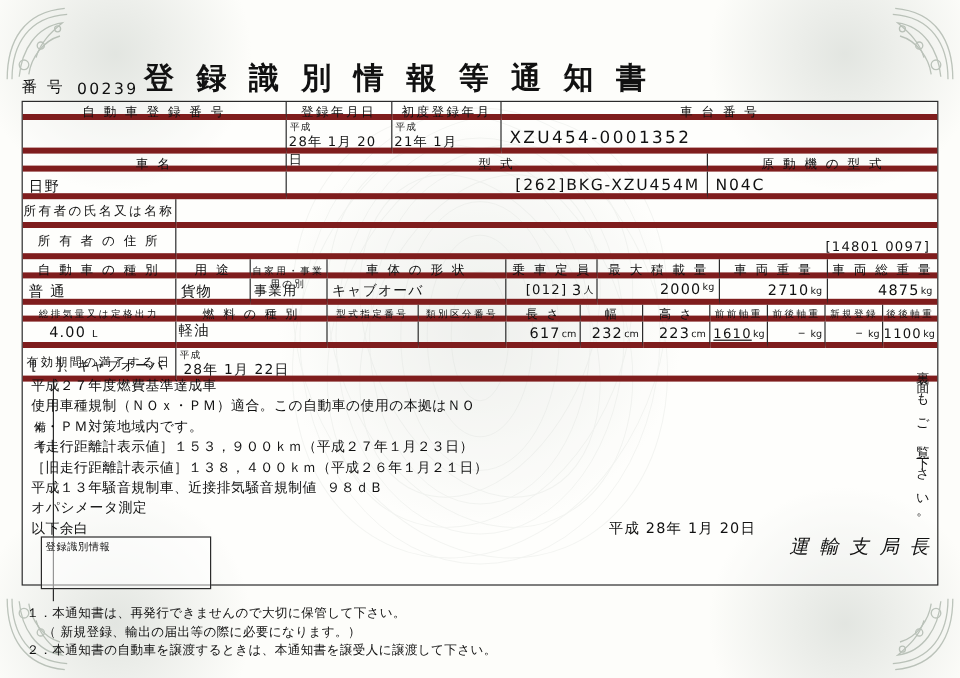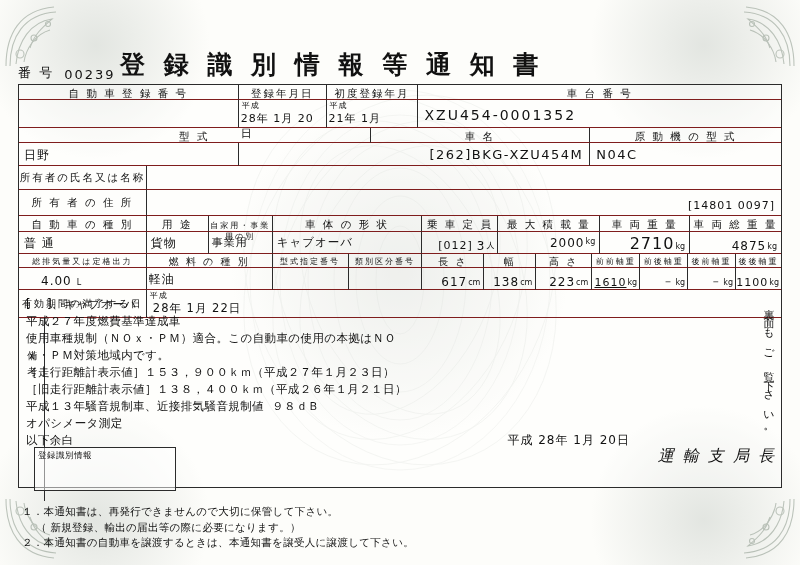--- a/index.html
+++ b/index.html
@@ -51,21 +51,21 @@
 
   
   .frame{
     position:absolute;left:18px;top:84px;width:764px;height:404px;
     border:1px solid #2b2b2b;
     background:rgba(255,255,255,0.35);
     box-sizing:border-box;
   }
   .row{display:flex;box-sizing:border-box;width:100%;}
   .cell{box-sizing:border-box;position:relative;}
-  .bb{border-bottom:1px solid #7f1d1d;}
+  .bb{border-bottom:5px solid #7f1d1d;}
   .br{border-right:1px solid #2b2b2b;}
   .lbl{
     font-size:10.5px;letter-spacing:2px;text-align:center;
     padding-top:2px;color:#111;
   }
   .val{
     font-size:12px;letter-spacing:1px;padding:1px 4px;
     font-family:"DejaVu Sans","Liberation Sans",sans-serif;
   }
   .val-r{text-align:right;}
@@ -207,22 +207,22 @@
     <div class="cell br bb" style="width:92px;height:28px;">
       <div class="val tiny" style="padding:0 3px;">平成</div>
       <div class="val" style="font-size:11px;padding:0 2px;">21年  1月</div>
     </div>
     <div class="cell bb" style="width:363px;height:28px;">
       <div class="val" style="font-size:14px;letter-spacing:2px;padding-top:7px;padding-left:6px;">XZU454-0001352</div>
     </div>
   </div>
 
   <div class="row">
+    <div class="cell br bb lbl" style="width:220px;height:15px;">車     名</div>
     <div class="cell br bb lbl" style="width:352px;height:15px;">型     式</div>
-    <div class="cell br bb lbl" style="width:220px;height:15px;">車     名</div>
     <div class="cell bb lbl" style="width:191px;height:15px;">原 動 機 の 型 式</div>
   </div>
 
   <div class="row">
     <div class="cell br bb" style="width:220px;height:23px;">
       <div class="val" style="font-size:12px;padding-top:4px;padding-left:5px;">日野</div>
     </div>
     <div class="cell br bb" style="width:352px;height:23px;">
       <div class="val val-r" style="font-size:13px;letter-spacing:1.5px;padding-top:4px;padding-right:6px;">[262]BKG-XZU454M</div>
     </div>
@@ -272,40 +272,40 @@
     <div class="cell br bb" style="width:76px;height:22px;display:flex;align-items:flex-end;justify-content:flex-end;">
       <span class="val" style="font-size:11px;">[012]</span>
       <span class="val" style="font-size:12px;padding:0;">3</span>
       <span class="unit" style="padding:0 3px 2px 1px;">人</span>
     </div>
     <div class="cell br bb" style="width:102px;height:22px;display:flex;align-items:center;justify-content:flex-end;">
       <span class="val" style="font-size:12px;padding:0;">2000</span>
       <span class="unit" style="padding:0 4px 2px 1px;">kg</span>
     </div>
     <div class="cell br bb" style="width:90px;height:22px;display:flex;align-items:flex-end;justify-content:flex-end;">
-      <span class="val" style="font-size:16px;padding:0;text-align:right;">2710</span>
+      <span class="val" style="font-size:12px;padding:0;text-align:right;">2710</span>
       <span class="unit" style="padding:0 4px 2px 1px;">kg</span>
     </div>
     <div class="cell bb" style="width:91px;height:22px;display:flex;align-items:flex-end;justify-content:flex-end;">
       <span class="val" style="font-size:12px;padding:0;">4875</span>
       <span class="unit" style="padding:0 4px 2px 1px;">kg</span>
     </div>
   </div>
 
   <div class="row">
     <div class="cell br bb lbl tiny" style="width:128px;height:14px;padding-top:2px;">総排気量又は定格出力</div>
     <div class="cell br bb lbl" style="width:126px;height:14px;font-size:10px;padding-top:1px;">燃 料 の 種 別</div>
     <div class="cell br bb lbl tiny" style="width:76px;height:14px;padding-top:2px;">型式指定番号</div>
     <div class="cell br bb lbl tiny" style="width:74px;height:14px;padding-top:2px;">類別区分番号</div>
     <div class="cell br bb lbl" style="width:62px;height:14px;font-size:10px;padding-top:1px;">長  さ</div>
     <div class="cell br bb lbl" style="width:52px;height:14px;font-size:10px;padding-top:1px;">幅</div>
     <div class="cell br bb lbl" style="width:56px;height:14px;font-size:10px;padding-top:1px;">高  さ</div>
     <div class="cell br bb lbl tiny" style="width:48px;height:14px;padding-top:2px;">前前軸重</div>
     <div class="cell br bb lbl tiny" style="width:48px;height:14px;padding-top:2px;">前後軸重</div>
-    <div class="cell br bb lbl tiny" style="width:48px;height:14px;padding-top:2px;">後前軸重</div>
+    <div class="cell br bb lbl tiny" style="width:48px;height:14px;padding-top:2px;">新規登録</div>
     <div class="cell bb lbl tiny" style="width:45px;height:14px;padding-top:2px;">後後軸重</div>
   </div>
 
   <div class="row">
     <div class="cell br bb" style="width:128px;height:22px;display:flex;align-items:flex-end;">
       <span class="val" style="font-size:12px;padding-left:22px;">4.00</span>
       <span class="unit" style="padding:0 0 2px 1px;">L</span>
     </div>
     <div class="cell br bb" style="width:126px;height:22px;display:flex;align-items:flex-end;">
       <span class="val" style="font-size:12px;padding-left:2px;">軽油</span>
@@ -314,21 +314,21 @@
       <div class="val val-c"></div>
     </div>
     <div class="cell br bb" style="width:74px;height:22px;">
       <div class="val val-c"></div>
     </div>
     <div class="cell br bb" style="width:62px;height:22px;display:flex;align-items:flex-end;justify-content:flex-end;">
       <span class="val" style="font-size:12px;padding:0;">617</span>
       <span class="unit" style="padding:0 3px 2px 1px;">cm</span>
     </div>
     <div class="cell br bb" style="width:52px;height:22px;display:flex;align-items:flex-end;justify-content:flex-end;">
-      <span class="val" style="font-size:12px;padding:0;">138</span>
+      <span class="val" style="font-size:12px;padding:0;">232</span>
       <span class="unit" style="padding:0 3px 2px 1px;">cm</span>
     </div>
     <div class="cell br bb" style="width:56px;height:22px;display:flex;align-items:flex-end;justify-content:flex-end;">
       <span class="val" style="font-size:12px;padding:0;">223</span>
       <span class="unit" style="padding:0 3px 2px 1px;">cm</span>
     </div>
     <div class="cell br bb" style="width:48px;height:22px;display:flex;align-items:flex-end;justify-content:flex-end;">
       <span class="val" style="font-size:11px;padding:0;text-decoration:underline;">1610</span>
       <span class="unit" style="padding:0 2px 2px 1px;">kg</span>
     </div>

